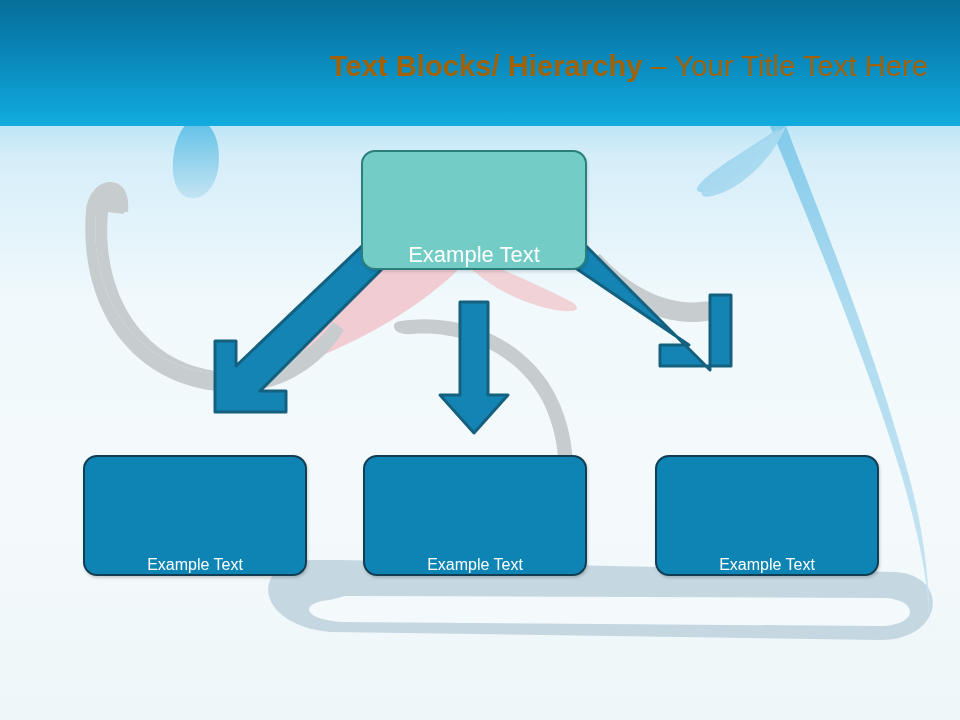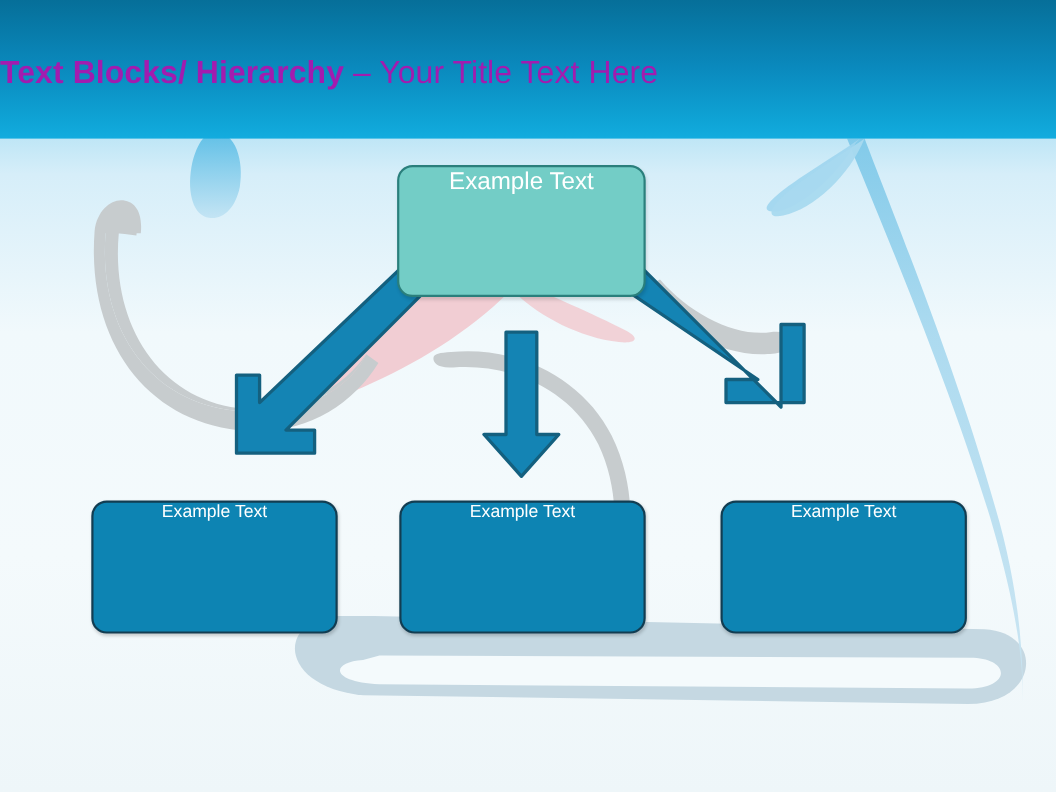--- a/index.html
+++ b/index.html
@@ -38,43 +38,43 @@
     left: 0; top: 0;
     width: 960px; height: 126px;
     background: linear-gradient(to bottom, #066f99 0%, #0a89bd 48%, #0fa4d6 88%, #13acdf 100%);
   }
 
   .slide-title {
     position: absolute;
     left: 0;
     top: 50px;
     width: 928px;
-    text-align: left;
-    color: #a21caf;
+    text-align: right;
+    color: #a16207;
     font-size: 29px;
     letter-spacing: 0.1px;
     white-space: nowrap;
   }
   .slide-title .strong { font-weight: bold; }
   .slide-title .light  { font-weight: normal; }
 
   
   .deco {
     position: absolute;
     left: 0; top: 0;
     width: 960px; height: 720px;
     pointer-events: none;
   }
 
   
   .node {
     position: absolute;
     box-sizing: border-box;
     display: flex;
-    align-items: flex-start;
+    align-items: flex-end;
     justify-content: center;
     color: #ffffff;
     text-align: center;
   }
 
   .node-top {
     left: 361px;
     top: 150px;
     width: 226px;
     height: 120px;

